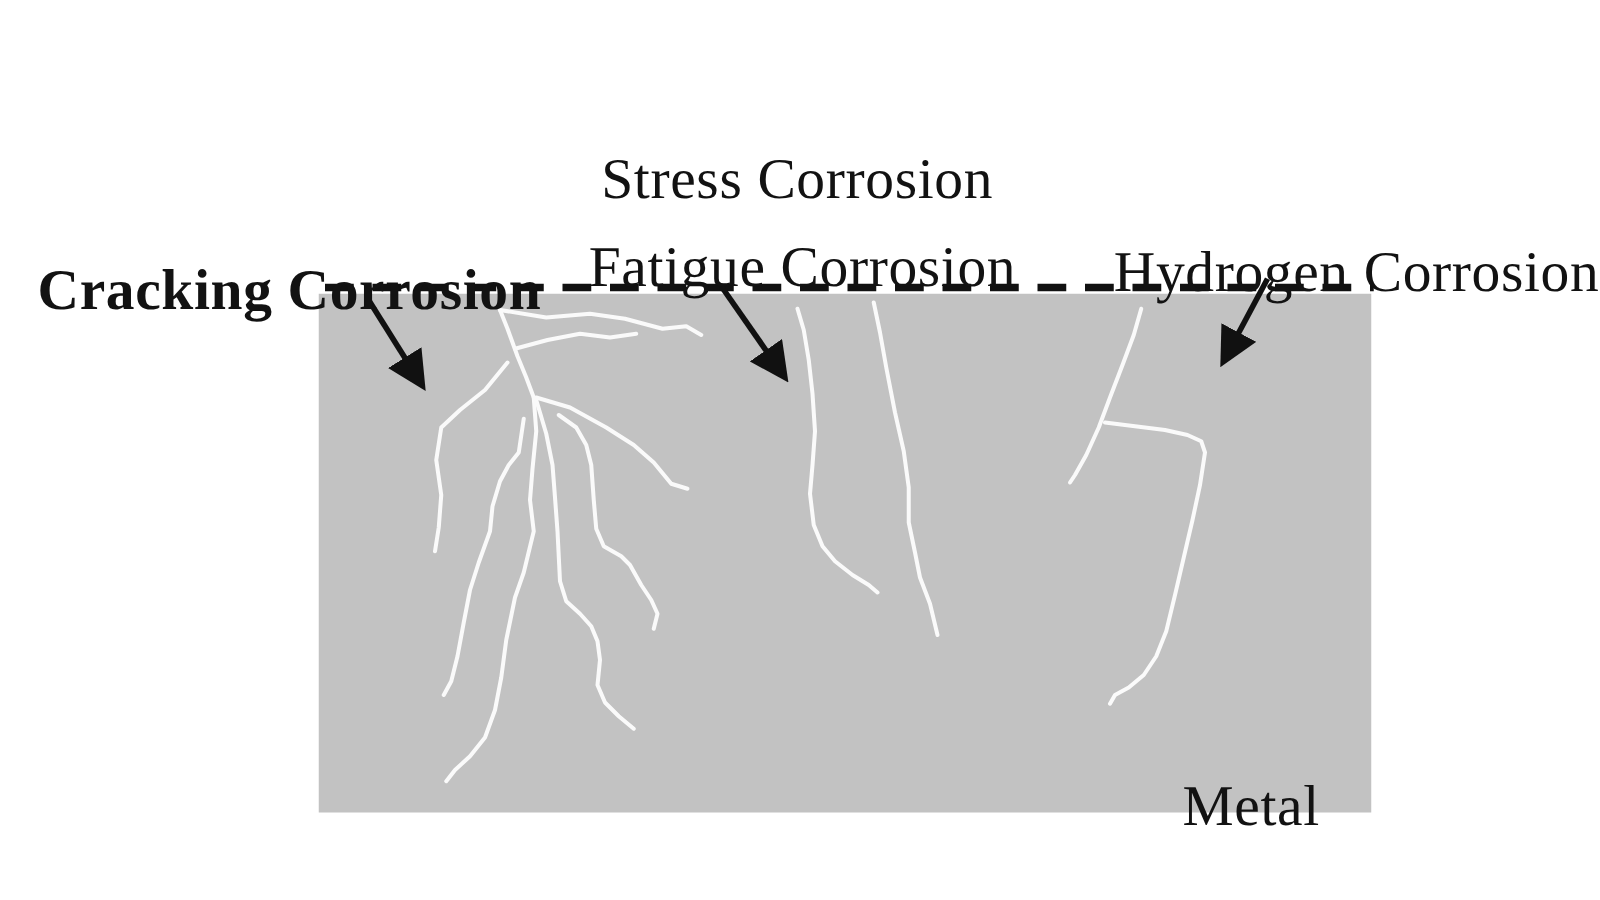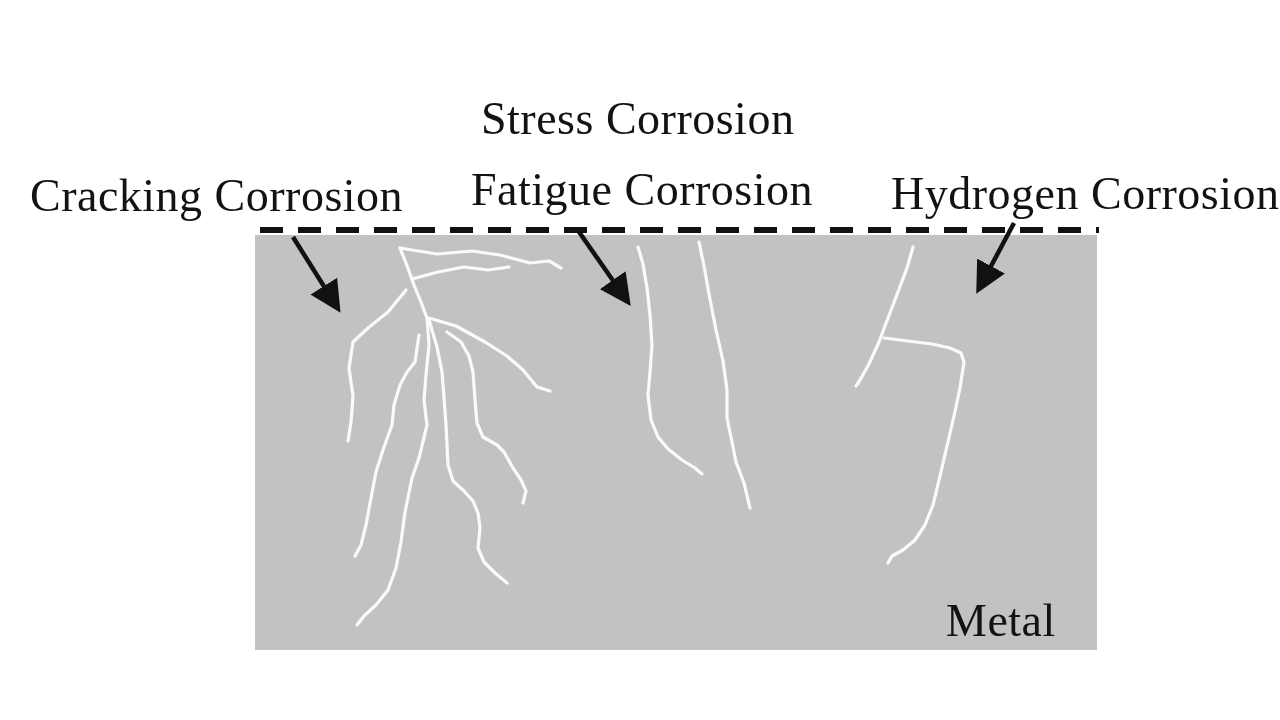--- a/index.html
+++ b/index.html
@@ -24,23 +24,24 @@
     width: 1280px;
     height: 720px;
   }
   .label {
     position: absolute;
     color: #121212;
     font-size: 46px;
     line-height: 1.05;
     white-space: nowrap;
     letter-spacing: 0.5px;
+    margin-top: 24px;
   }
   .label-stress   { left: 481px; top: 95px; }
-  .label-cracking { left: 30px;  top: 172px; }
+  .label-cracking { left: 30px;  top: 184px; font-weight: bold; }
   .label-fatigue  { left: 471px; top: 166px; }
   .label-hydrogen { left: 891px; top: 170px; }
   .label-metal    { left: 946px; top: 597px; text-align: right; }
 </style>
 </head>
 <body>
 
 <div class="stage">
 
   <svg class="diagram-canvas" viewBox="0 0 1280 720" xmlns="http://www.w3.org/2000/svg">

